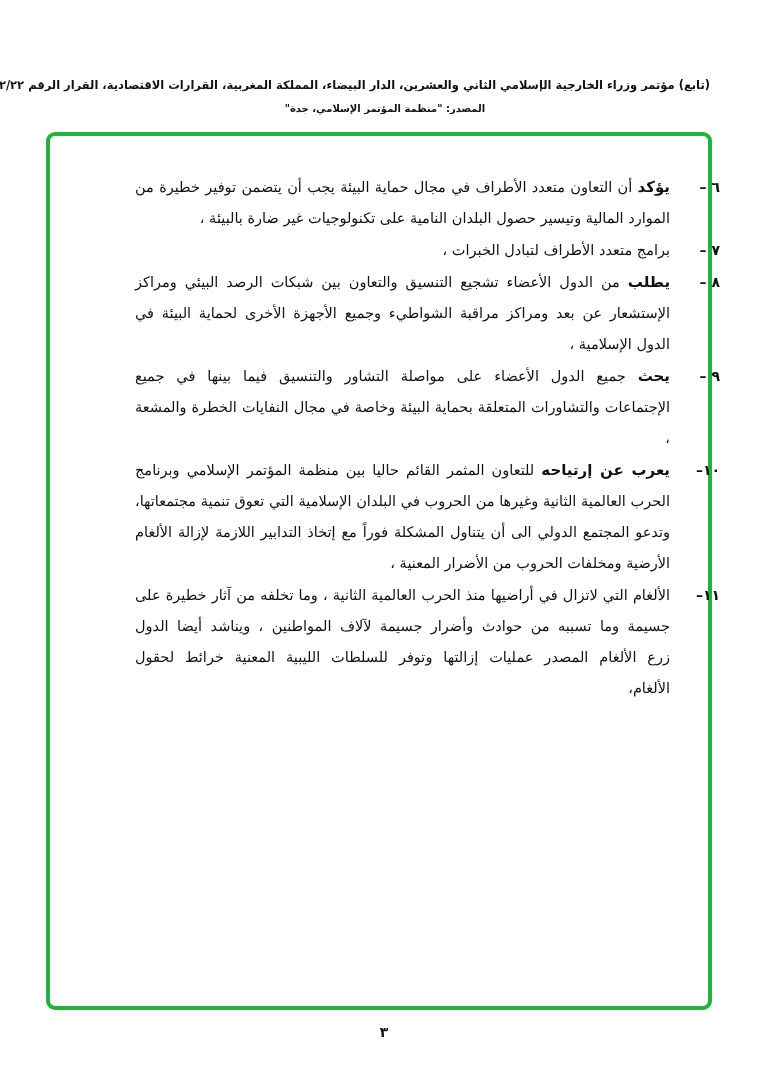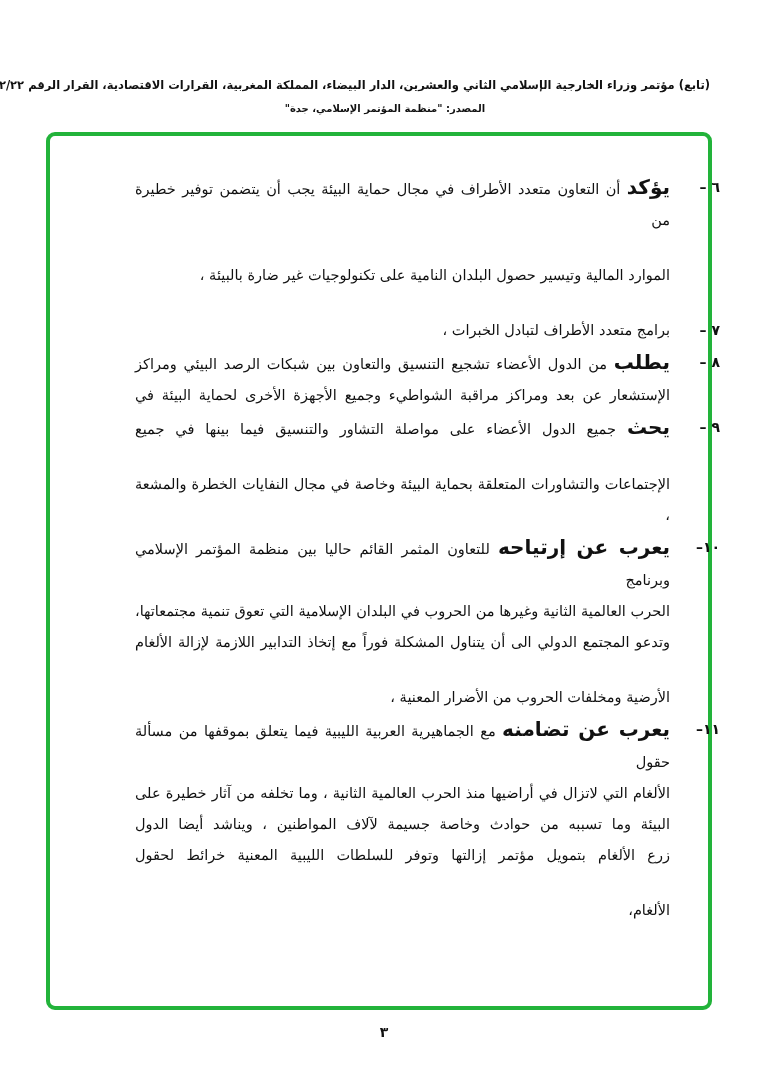--- a/index.html
+++ b/index.html
@@ -71,30 +71,29 @@
       width: 45px;
       text-align: right;
       font-weight: bold;
       font-family: "DejaVu Sans", sans-serif;
       font-size: 14px;
       white-space: nowrap;
     }
     .verb {
       font-weight: bold;
       font-family: "DejaVu Sans", sans-serif;
-      font-size: 20px;
+      font-size: 15px;
     }
     .line {
       display: block;
       text-align: justify;
       text-align-last: justify;
     }
     .line.last {
       text-align-last: right;
-      margin-top: 24px;
     }
     .page-number {
       position: absolute;
       left: 0;
       width: 768px;
       top: 1024px;
       text-align: center;
       font-weight: bold;
       font-family: "DejaVu Sans", sans-serif;
       font-size: 14px;
@@ -120,40 +119,40 @@
 
   <div class="item">
     <span class="item-num">٧ –</span>
     <span class="line last">برامج متعدد الأطراف لتبادل الخبرات ،</span>
   </div>
 
   <div class="item">
     <span class="item-num">٨ –</span>
     <span class="line"><span class="verb">يطلب</span> <span>من الدول الأعضاء تشجيع التنسيق والتعاون بين شبكات الرصد البيئي ومراكز</span></span>
     <span class="line">الإستشعار عن بعد ومراكز مراقبة الشواطيء وجميع الأجهزة الأخرى لحماية البيئة في</span>
+    <span class="line last">الدول الإسلامية ،</span>
   </div>
 
   <div class="item">
     <span class="item-num">٩ –</span>
     <span class="line"><span class="verb">يحث</span> <span>جميع الدول الأعضاء على مواصلة التشاور والتنسيق فيما بينها في جميع</span></span>
     <span class="line last">الإجتماعات والتشاورات المتعلقة بحماية البيئة وخاصة في مجال النفايات الخطرة والمشعة ،</span>
   </div>
 
   <div class="item">
     <span class="item-num">١٠–</span>
     <span class="line"><span class="verb">يعرب عن إرتياحه</span> <span>للتعاون المثمر القائم حاليا بين منظمة المؤتمر الإسلامي وبرنامج</span></span>
     <span class="line">الحرب العالمية الثانية وغيرها من الحروب في البلدان الإسلامية التي تعوق تنمية مجتمعاتها،</span>
     <span class="line">وتدعو المجتمع الدولي الى أن يتناول المشكلة فوراً مع إتخاذ التدابير اللازمة لإزالة الألغام</span>
     <span class="line last">الأرضية ومخلفات الحروب من الأضرار المعنية ،</span>
   </div>
 
   <div class="item">
     <span class="item-num">١١–</span>
-    <span class="line"><span class="verb">يعرب عن تضامنه</span> <span>مع الجماهيرية العربية الليبية فيما يتعلق بموقفها من مسألة حقول</span></span>
     <span class="line">الألغام التي لاتزال في أراضيها منذ الحرب العالمية الثانية ، وما تخلفه من آثار خطيرة على</span>
-    <span class="line">البيئة وما تسببه من حوادث وخاصة جسيمة لآلاف المواطنين ، ويناشد أيضا الدول</span>
-    <span class="line">زرع الألغام بتمويل مؤتمر إزالتها وتوفر للسلطات الليبية المعنية خرائط لحقول</span>
+    <span class="line">جسيمة وما تسببه من حوادث وأضرار جسيمة لآلاف المواطنين ، ويناشد أيضا الدول</span>
+    <span class="line">زرع الألغام المصدر عمليات إزالتها وتوفر للسلطات الليبية المعنية خرائط لحقول</span>
     <span class="line last">الألغام،</span>
   </div>
 
 </div>
 
 <div class="page-number">٣</div>
 
 </body></html>

